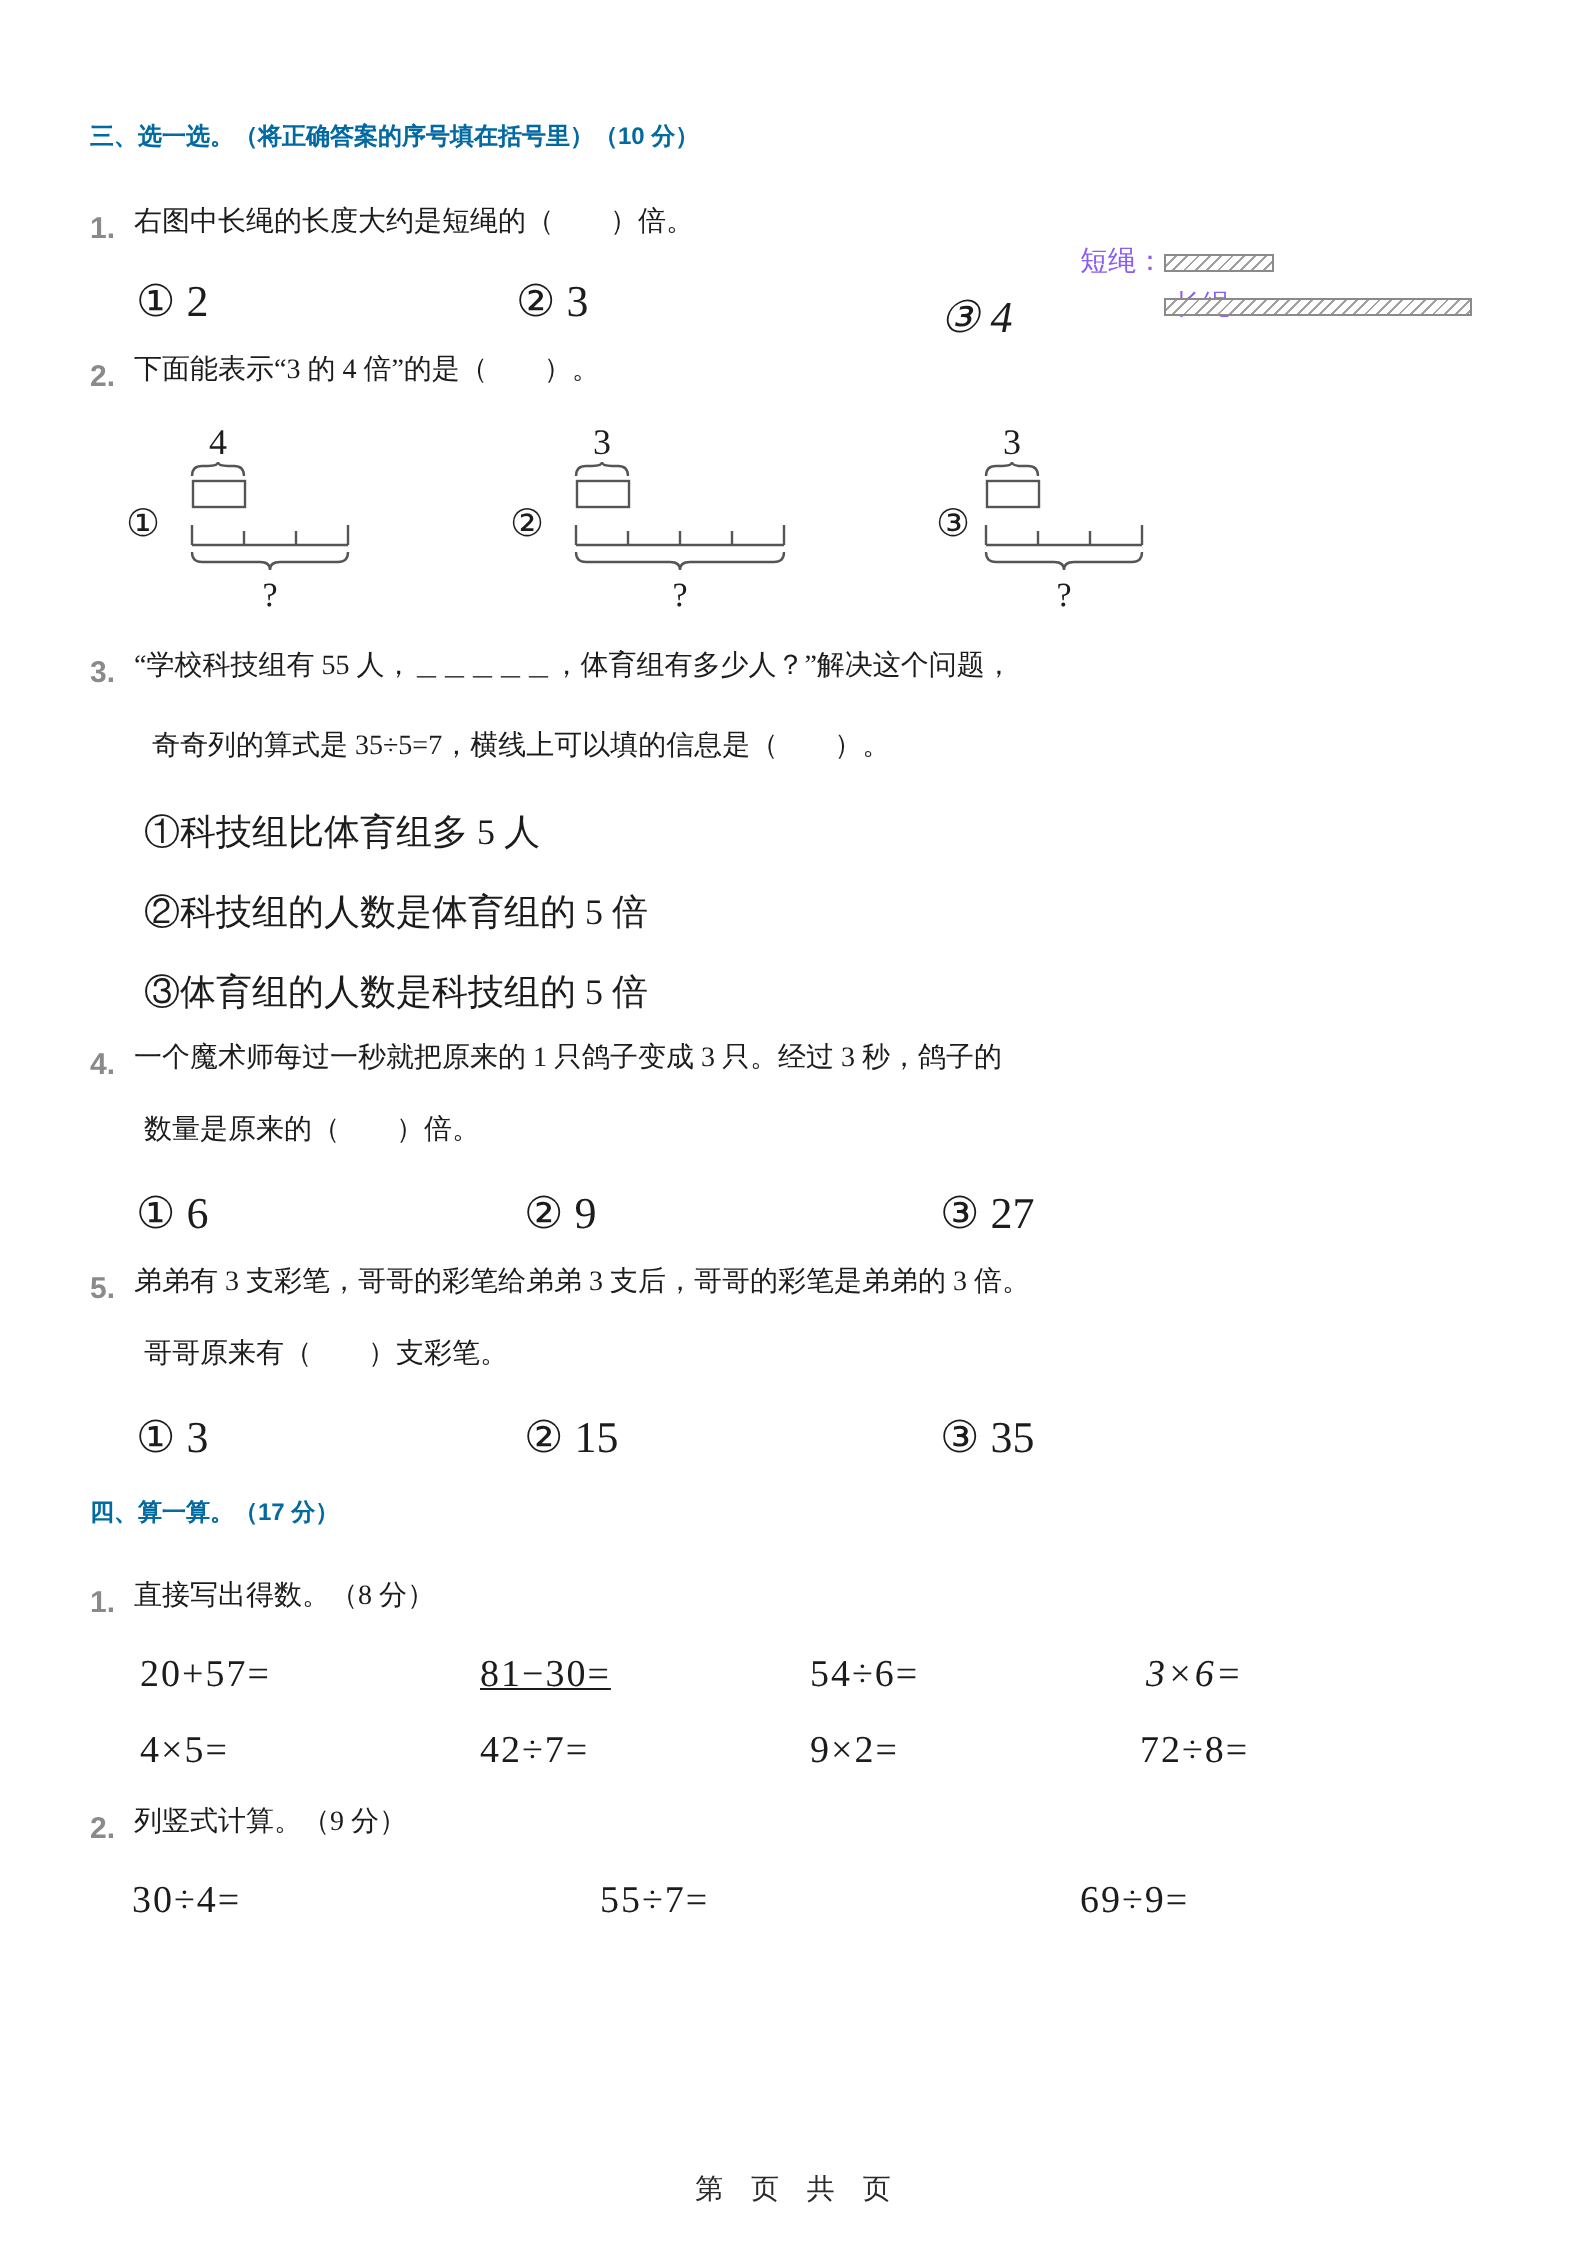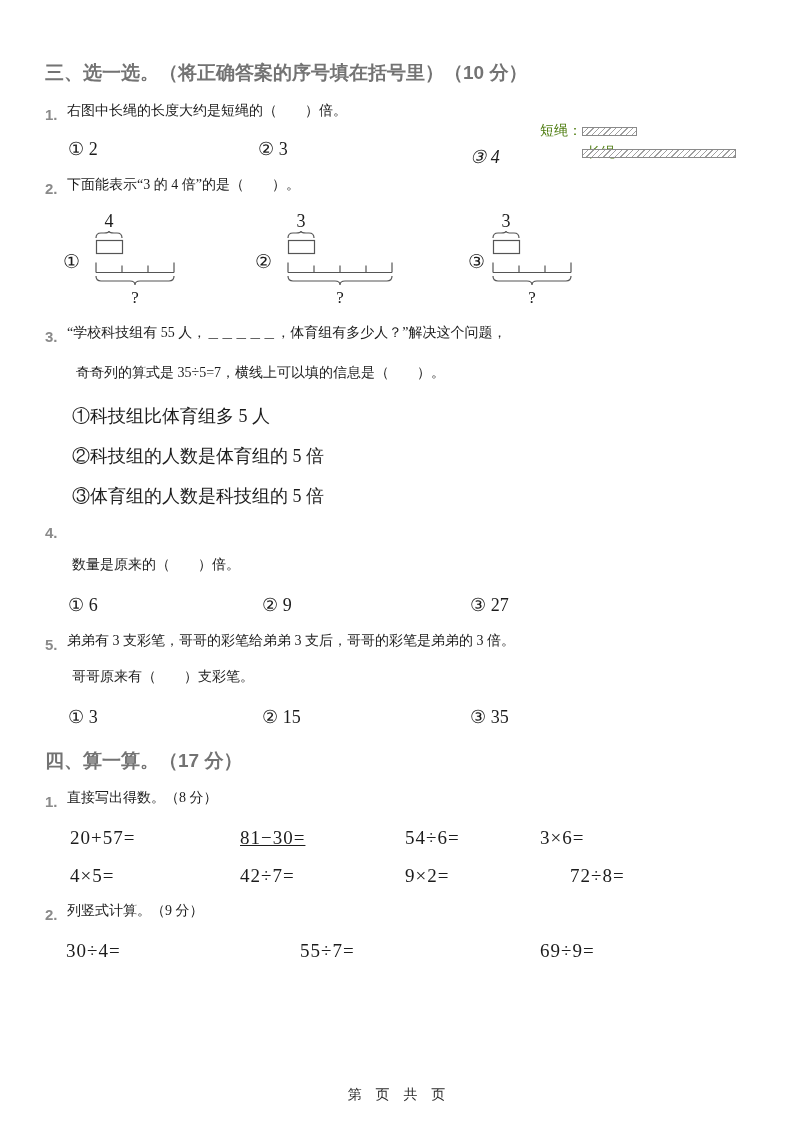--- a/index.html
+++ b/index.html
@@ -7,31 +7,31 @@
     position:relative;
     width:793px;height:1122px;
     background:#ffffff;
     overflow:hidden;
     font-family:"Liberation Serif","DejaVu Serif",serif;
     color:#1c1c1c;
   }
   .abs{position:absolute;white-space:nowrap;}
   .sec-title{
     font-family:"Liberation Sans","DejaVu Sans",sans-serif;
-    font-weight:700;font-size:19px;color:#737373;
+    font-weight:700;font-size:12px;color:#0369a1;
   }
   .qnum{
     font-family:"Liberation Sans","DejaVu Sans",sans-serif;
     font-weight:700;font-size:15px;color:#8a8a8a;
   }
   .qtext{font-size:14px;}
-  .choice{font-size:18px;}
+  .choice{font-size:22px;}
   .opt{font-size:18px;}
   .eq{font-size:19px;letter-spacing:1px;}
-  .rope-label{font-size:14px;color:#4d7c0f;}
+  .rope-label{font-size:14px;color:#8b5cf6;}
   .rope{
     position:absolute;height:7px;
     border:1px solid #8a8a8a;
     background:repeating-linear-gradient(135deg,#ffffff 0 3px,#a0a0a0 3px 4px);
   }
   .marker{font-size:19px;}
   .diagram-svg{position:absolute;}
   .footer{
     font-size:14px;color:#2a2a2a;
     width:793px;text-align:center;
@@ -105,41 +105,42 @@
       </svg></div>
 
   <span class="abs qnum" style="left:45px;top:328px;">3.</span>
   <span class="abs qtext" style="left:67px;top:324px;">“学校科技组有 55 人，＿＿＿＿＿，体育组有多少人？”解决这个问题，</span>
   <span class="abs qtext" style="left:76px;top:364px;">奇奇列的算式是 35÷5=7，横线上可以填的信息是（　　）。</span>
   <span class="abs opt" style="left:72px;top:404px;">①科技组比体育组多 5 人</span>
   <span class="abs opt" style="left:72px;top:444px;">②科技组的人数是体育组的 5 倍</span>
   <span class="abs opt" style="left:72px;top:484px;">③体育组的人数是科技组的 5 倍</span>
 
   <span class="abs qnum" style="left:45px;top:524px;">4.</span>
+  <span class="abs qtext" style="left:67px;top:520px;">一个魔术师每过一秒就把原来的 1 只鸽子变成 3 只。经过 3 秒，鸽子的</span>
   <span class="abs qtext" style="left:72px;top:556px;">数量是原来的（　　）倍。</span>
   <span class="abs choice" style="left:68px;top:594px;">① 6</span>
   <span class="abs choice" style="left:262px;top:594px;">② 9</span>
   <span class="abs choice" style="left:470px;top:594px;">③ 27</span>
 
   <span class="abs qnum" style="left:45px;top:636px;">5.</span>
   <span class="abs qtext" style="left:67px;top:632px;">弟弟有 3 支彩笔，哥哥的彩笔给弟弟 3 支后，哥哥的彩笔是弟弟的 3 倍。</span>
   <span class="abs qtext" style="left:72px;top:668px;">哥哥原来有（　　）支彩笔。</span>
   <span class="abs choice" style="left:68px;top:706px;">① 3</span>
   <span class="abs choice" style="left:262px;top:706px;">② 15</span>
   <span class="abs choice" style="left:470px;top:706px;">③ 35</span>
 
   <div class="abs sec-title" style="left:45px;top:748px;">四、算一算。（17 分）</div>
 
   <span class="abs qnum" style="left:45px;top:793px;">1.</span>
   <span class="abs qtext" style="left:67px;top:789px;">直接写出得数。（8 分）</span>
 
   <span class="abs eq" style="left:70px;top:827px;">20+57=</span>
   <span class="abs eq" style="left:240px;top:827px;text-decoration:underline;">81−30=</span>
   <span class="abs eq" style="left:405px;top:827px;">54÷6=</span>
-  <span class="abs eq" style="left:540px;top:827px;">3×6=</span>
+  <span class="abs eq" style="left:573px;top:827px;font-style:italic;">3×6=</span>
 
   <span class="abs eq" style="left:70px;top:865px;">4×5=</span>
   <span class="abs eq" style="left:240px;top:865px;">42÷7=</span>
   <span class="abs eq" style="left:405px;top:865px;">9×2=</span>
   <span class="abs eq" style="left:570px;top:865px;">72÷8=</span>
 
   <span class="abs qnum" style="left:45px;top:906px;">2.</span>
   <span class="abs qtext" style="left:67px;top:902px;">列竖式计算。（9 分）</span>
 
   <span class="abs eq" style="left:66px;top:940px;">30÷4=</span>

